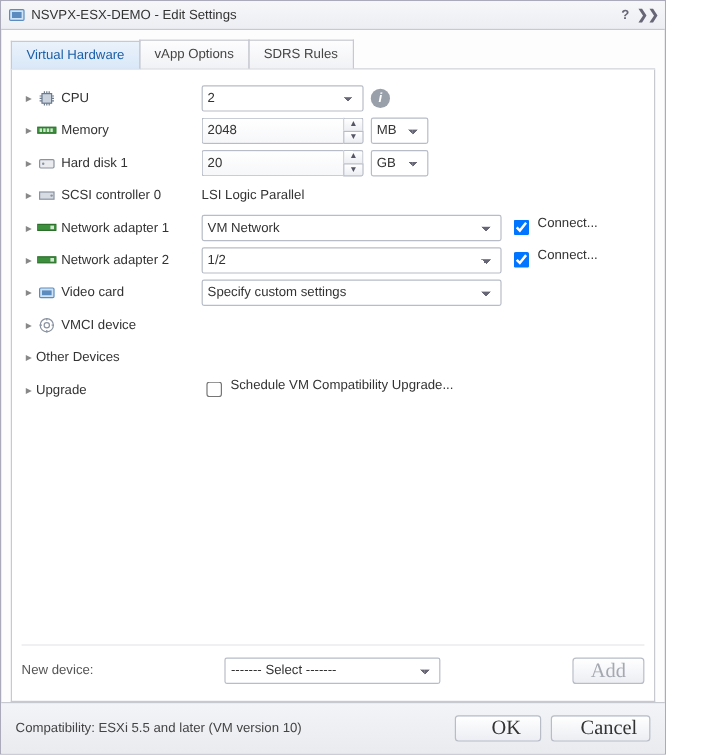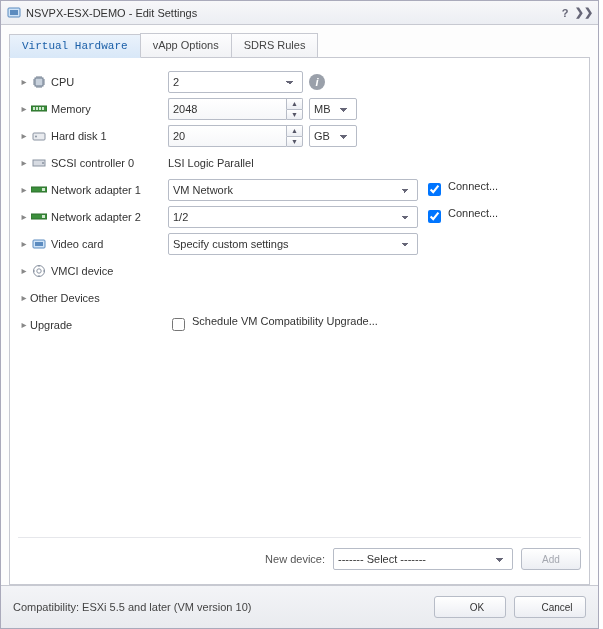--- a/index.html
+++ b/index.html
@@ -1,25 +1,25 @@
 <!DOCTYPE html>
 <html><head>
 <meta charset="utf-8">
 <style>
   * { box-sizing: border-box; font-family: Arial, Helvetica, sans-serif; }
   body { margin: 0; background: #fff; font-size: 11px; color: #333; }
-  .window { width: 599px; height: 629px; border: 1px solid #aab; background: #fdfdfd; display: flex; flex-direction: column; }
+  .window { width: 555px; height: 629px; border: 1px solid #aab; background: #fdfdfd; display: flex; flex-direction: column; }
   .titlebar { height: 24px; background: linear-gradient(#f7f7f9,#eceef3); border-bottom: 1px solid #c7c9d1; display: flex; align-items: center; padding: 0 6px; font-size: 11px; color: #333; }
   .titlebar .winicon { width: 14px; height: 14px; margin-right: 5px; display:inline-flex; align-items:center; justify-content:center; }
   .titlebar .title { flex:1; user-select:none; }
   .titlebar .tbtn { width:16px; height:16px; margin-left:3px; color:#667; display:inline-flex; align-items:center; justify-content:center; cursor:pointer; font-weight:bold; }
   .body { flex:1; display:flex; flex-direction:column; padding: 8px 8px 0 8px; }
   .tabs { display:flex; border-bottom:1px solid #c7c9d1; }
   .tab { padding:5px 12px; border:1px solid #c7c9d1; border-bottom:none; background:linear-gradient(#fdfdfe,#f1f2f5); margin-right:-1px; cursor:pointer; color:#444; }
-  .tab.active { background:linear-gradient(#eaf2fb,#d9e8f8); color:#1b5fa8; border-bottom:1px solid #d9e8f8; position:relative; top:1px;font-family:Liberation Mono, monospace; }
+  .tab.active { background:linear-gradient(#eaf2fb,#d9e8f8); color:#1b5fa8; border-bottom:1px solid #d9e8f8; position:relative; top:1px; }
   .panel { flex:1; border:1px solid #c7c9d1; border-top:none; background:#fff; padding: 10px 8px 6px 8px; display:flex; flex-direction:column; }
   .rows { flex:1; overflow:auto; }
   .row { display:flex; align-items:center; min-height:27px; padding:2px 0; }
   .row .expand { width:12px; text-align:center; color:#888; cursor:pointer; user-select:none; font-size:10px; }
   .row .devicon { width:18px; height:16px; display:inline-flex; align-items:center; justify-content:center; margin-right:3px; }
   .row .label { width:138px; display:flex; align-items:center; }
   .row .ctrl { flex:1; display:flex; align-items:center; gap:6px; }
   select, input[type=text] { font-size:11px; height:22px; border:1px solid #b7bcc7; border-radius:2px; background:linear-gradient(#fff,#f6f7f9); padding:2px 4px; color:#333; }
   select { appearance:none; padding-right:18px; background-image: linear-gradient(45deg, transparent 50%, #667 50%), linear-gradient(135deg, #667 50%, transparent 50%); background-position: calc(100% - 12px) 9px, calc(100% - 8px) 9px; background-size: 4px 4px, 4px 4px; background-repeat:no-repeat; }
   .selwide { width:135px; }
@@ -29,24 +29,24 @@
   .spinner input { width:118px; border-right:none; border-top-right-radius:0; border-bottom-right-radius:0; }
   .spinbtns { display:flex; flex-direction:column; width:17px; }
   .spinbtns button { height:11px; border:1px solid #b7bcc7; background:linear-gradient(#fff,#eceef3); padding:0; font-size:7px; line-height:7px; cursor:pointer; color:#556; }
   .spinbtns button:first-child { border-bottom:none; border-top-right-radius:2px; }
   .spinbtns button:last-child { border-bottom-right-radius:2px; }
   .netsel { width:250px; }
   .vidsel { width:250px; }
   .chk { display:inline-flex; align-items:flex-start; gap:4px; }
   .chk input { width:13px; height:13px; }
   .static { color:#333; }
-  .bottom-inline { display:flex; align-items:center; justify-content:flex-end; gap:8px; padding:10px 0 8px 0; border-top:1px solid #e6e7eb; margin-top:6px; }
+  .bottom-inline { display:flex; align-items:center; justify-content:space-between; gap:25px; padding:10px 0 8px 0; border-top:1px solid #e6e7eb; margin-top:6px; }
   .bottom-inline label { color:#555; }
   .bottom-inline select { width:180px; }
-  .btn { height:22px; min-width:60px; border:1px solid #b7bcc7; background:linear-gradient(#fff,#eceef3); border-radius:3px; cursor:pointer; font-size:10px; color:#333; padding:0 10px; }
+  .btn { height:22px; min-width:60px; border:1px solid #b7bcc7; background:linear-gradient(#fff,#eceef3); border-radius:3px; cursor:pointer; font-size:17px; color:#333; padding:0 10px;font-family:Liberation Serif, serif; }
   .btn[disabled] { color:#a5a8b0; cursor:default; }
   .footer { background:linear-gradient(#f3f4f7,#e9ebef); border-top:1px solid #c7c9d1; padding:10px 12px; display:flex; align-items:center; }
   .footer .compat { flex:1; color:#444; }
   .footer .btn { margin-left:8px; min-width:72px;padding-left:24px; }
   svg { display:block; }
 </style>
 </head>
 <body>
 
 <div class="window">

